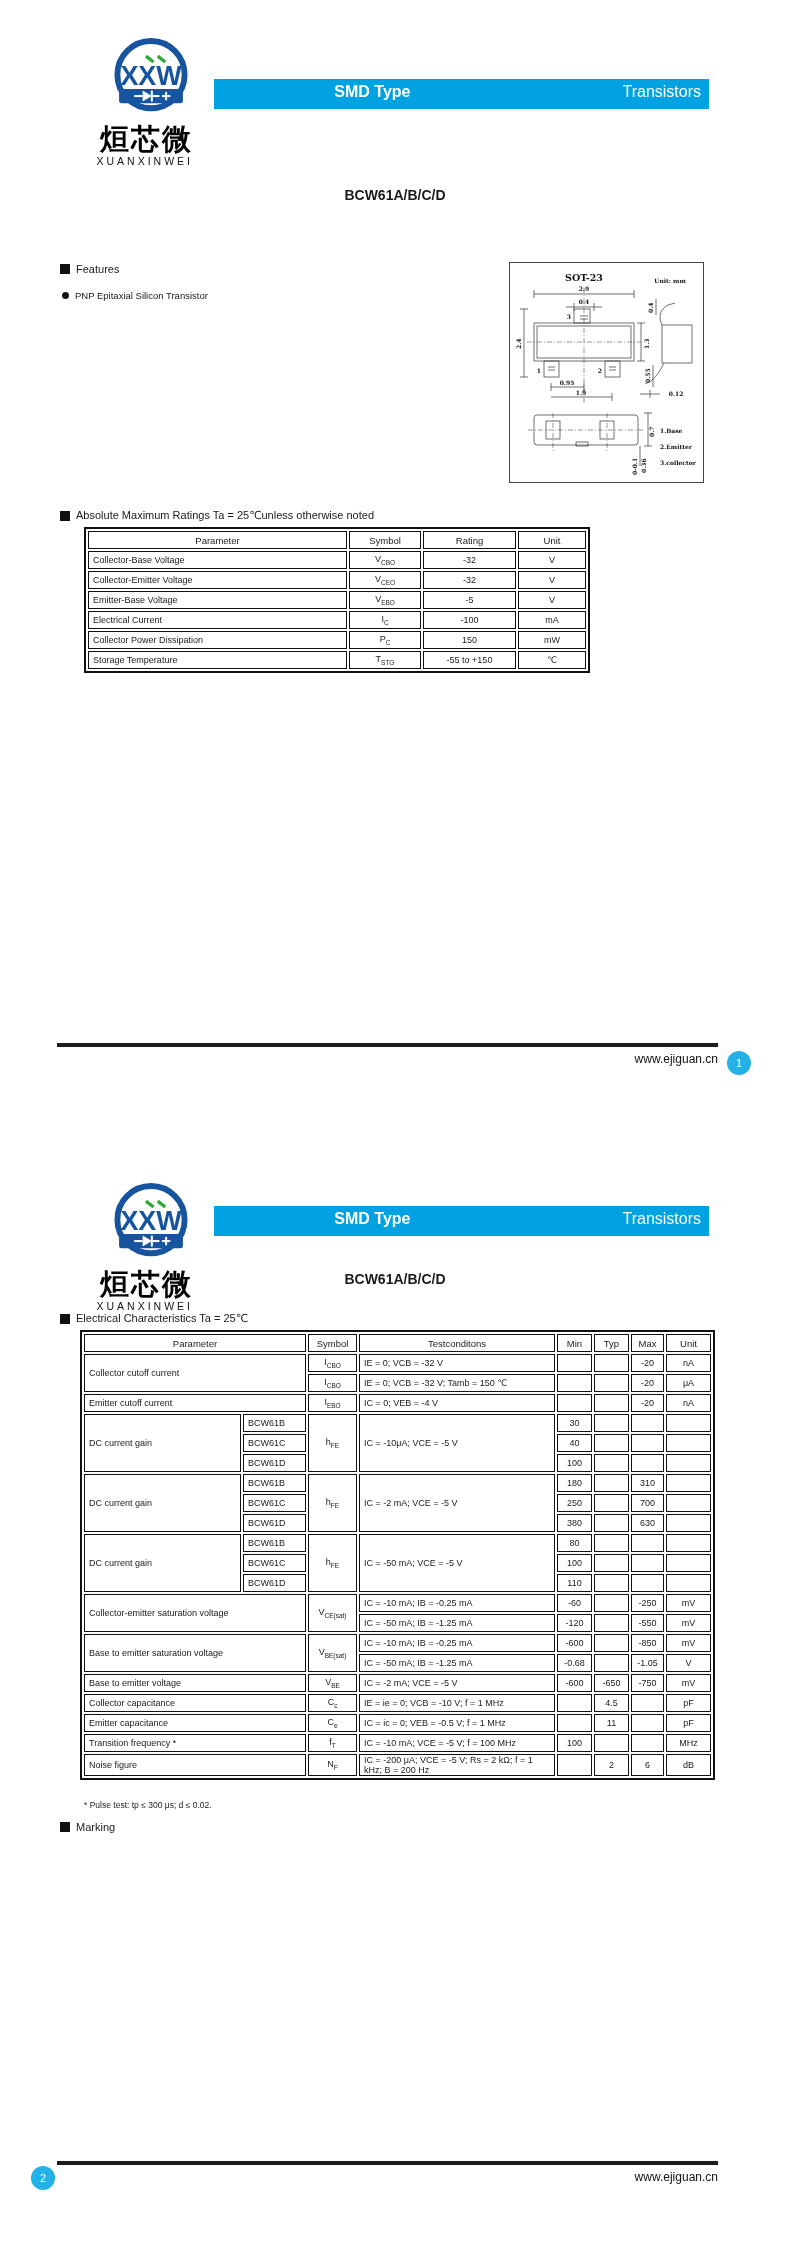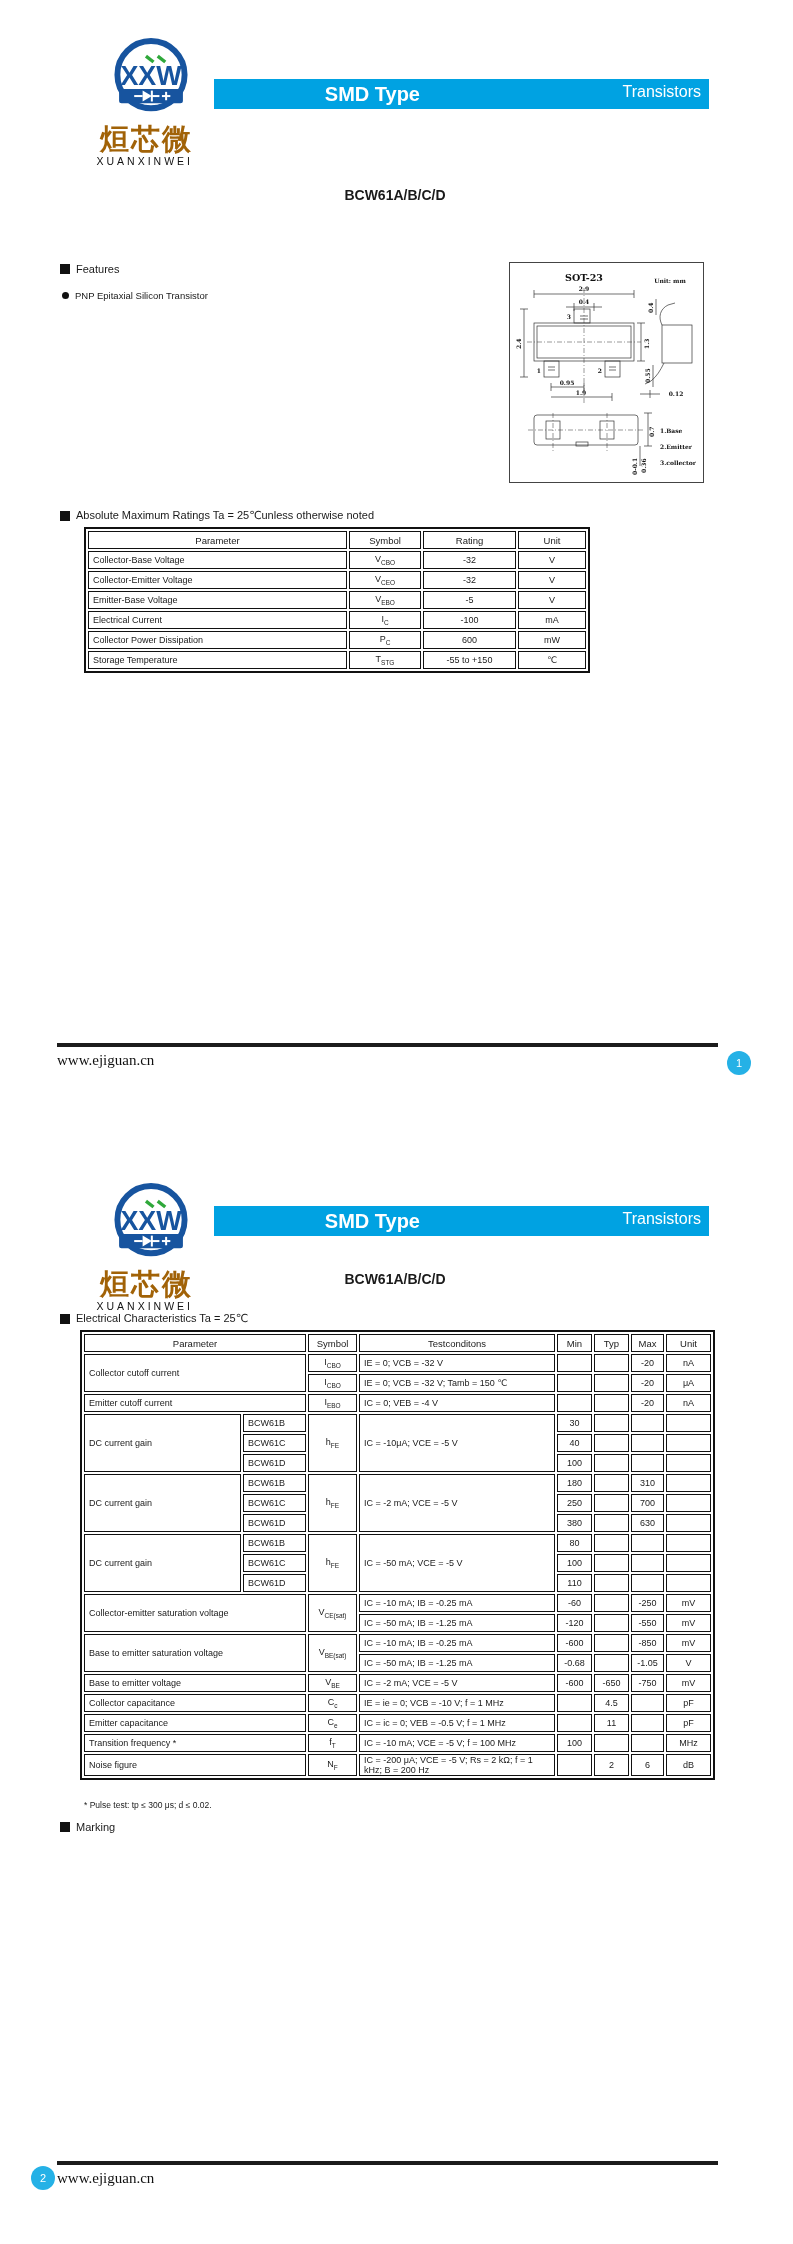--- a/index.html
+++ b/index.html
@@ -2,46 +2,46 @@
 <html><head>
 <meta charset="utf-8">
 <style>
   html,body{margin:0;padding:0;background:#ffffff;}
   #sheet{position:relative;width:793px;height:2244px;background:#fff;
          font-family:"Liberation Sans","DejaVu Sans",sans-serif;color:#1a1a1a;overflow:hidden;}
   .abs{position:absolute;}
 
   
   .logo{width:130px;text-align:right;}
-  .logo .cn{font-size:29px;font-weight:bold;letter-spacing:2px;line-height:1.05;color:#a16207;}
+  .logo .cn{font-size:29px;font-weight:bold;letter-spacing:2px;line-height:1.05;color:#000000;}
   .logo .en{font-size:10.5px;letter-spacing:3px;color:#111;margin-top:1px;}
 
   
   .bar{background:#00a2e2;color:#fff;height:30px;width:495px;position:absolute;}
-  .bar .lft{position:absolute;left:0;width:64%;text-align:center;top:4px;font-size:20px;font-weight:600;}
+  .bar .lft{position:absolute;left:0;width:64%;text-align:center;top:4px;font-size:16px;font-weight:600;}
   .bar .rgt{position:absolute;right:8px;top:4px;font-size:16px;font-weight:400;}
 
   .doc-title{font-size:16px;font-weight:bold;text-align:center;width:450px;}
   .part-title{font-size:14px;font-weight:bold;text-align:center;width:450px;}
 
   .section{font-size:11px;display:flex;align-items:center;gap:6px;}
   .sq{width:10px;height:10px;background:#111;display:inline-block;flex:none;}
   .bullet-row{font-size:9.5px;display:flex;align-items:center;gap:6px;}
   .dot{width:7px;height:7px;border-radius:50%;background:#111;display:inline-block;flex:none;}
 
   
   table.ds{border-collapse:separate;border-spacing:2px;border:2px solid #111;background:#fff;}
   table.ds td,table.ds th{border:1px solid #111;font-weight:normal;font-size:9px;
       height:16px;padding:0 3px;text-align:center;vertical-align:middle;background:#fff;}
   table.ds th{font-size:9.5px;}
   table.ds td.l{text-align:left;padding-left:4px;}
   table.ds sub{font-size:6.5px;}
 
   .footer-line{height:4px;background:#1c1c1c;width:661px;}
-  .footer-url{width:661px;text-align:left;font-size:15px;color:#111;font-family:Liberation Serif, serif;}
+  .footer-url{width:661px;text-align:right;font-size:12px;color:#111;}
   .pagenum{width:24px;height:24px;border-radius:50%;background:#25b1e6;color:#fff;
            font-size:11px;display:flex;align-items:center;justify-content:center;}
 
   .outline-box{width:193px;height:219px;border:1px solid #444;background:#fff;}
   .footnote{font-size:8.5px;}
 
   
   .draw line,.draw path,.draw rect,.draw circle{stroke:#333;fill:none;stroke-width:.7;}
   .draw .dash{stroke-dasharray:5 2 1 2;stroke-width:.5;}
   .draw text{fill:#111;font-family:"DejaVu Serif","Liberation Serif",serif;font-weight:bold;font-size:6px;stroke:none;}
@@ -207,21 +207,21 @@
     </tr>
     <tr>
       <td class="l">Electrical Current</td>
       <td><span>I</span><sub>C</sub></td>
       <td>-100</td>
       <td>mA</td>
     </tr>
     <tr>
       <td class="l">Collector Power Dissipation</td>
       <td><span>P</span><sub>C</sub></td>
-      <td>600</td>
+      <td>150</td>
       <td>mW</td>
     </tr>
     <tr>
       <td class="l">Storage Temperature</td>
       <td><span>T</span><sub>STG</sub></td>
       <td>-55 to +150</td>
       <td>℃</td>
     </tr>
   </tbody>
     </table>

